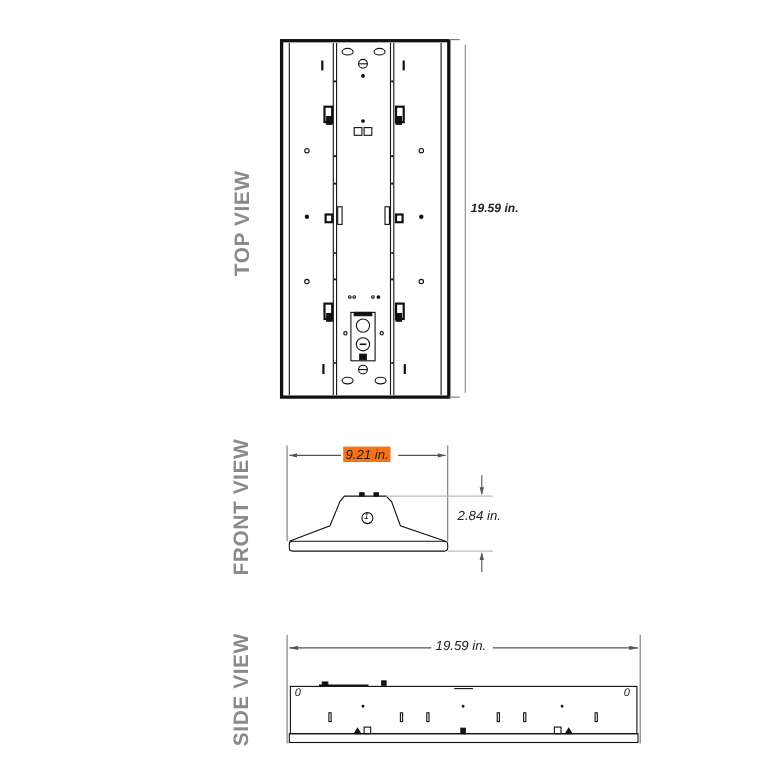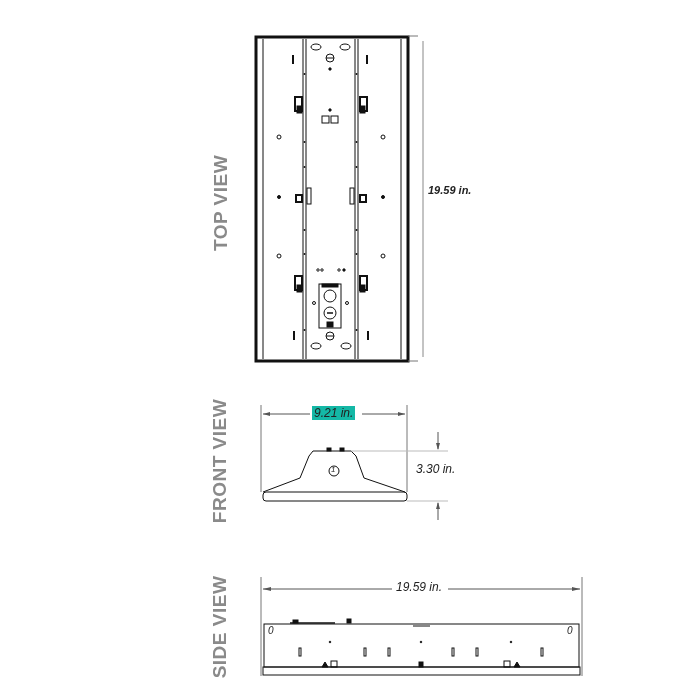--- a/index.html
+++ b/index.html
@@ -9,22 +9,22 @@
   svg { position:absolute; left:0; top:0; }
 </style>
 </head>
 <body>
 
 <div class="view-label" style="left:166px; top:192px; width:110px; text-align:center;">TOP VIEW</div>
 <div class="view-label" style="left:150px; top:450px; width:140px; text-align:center;">FRONT VIEW</div>
 <div class="view-label" style="left:165px; top:616px; width:110px; text-align:center;">SIDE VIEW</div>
 
 <div class="dim" style="left:428px; top:184px; font-size:11px; font-weight:bold;">19.59 in.</div>
-<div class="dim" style="left:312px; top:406px; font-size:12px; background:#14b8a6; padding:0 2px;">9.21 in.</div>
-<div class="dim" style="left:416px; top:462px; font-size:12px;">3.30 in.</div>
+<div class="dim" style="left:312px; top:406px; font-size:12px; background:#f97316; padding:0 2px;">9.21 in.</div>
+<div class="dim" style="left:416px; top:462px; font-size:12px;">2.84 in.</div>
 <div class="dim" style="left:394px; top:580px; font-size:12px; background:#fff; padding:0 2px;">19.59 in.</div>
 <div class="dim" style="left:268px; top:625px; font-size:10px;">0</div>
 <div class="dim" style="left:567px; top:625px; font-size:10px;">0</div>
 <div class="dim" style="left:331px; top:465px; font-size:8px;">1</div>
 
 <svg width="700" height="700" viewBox="0 0 700 700">
 
   <g fill="none" stroke="#111" stroke-width="1">
 
     <rect x="256" y="37" width="152" height="324" stroke-width="3"></rect>

